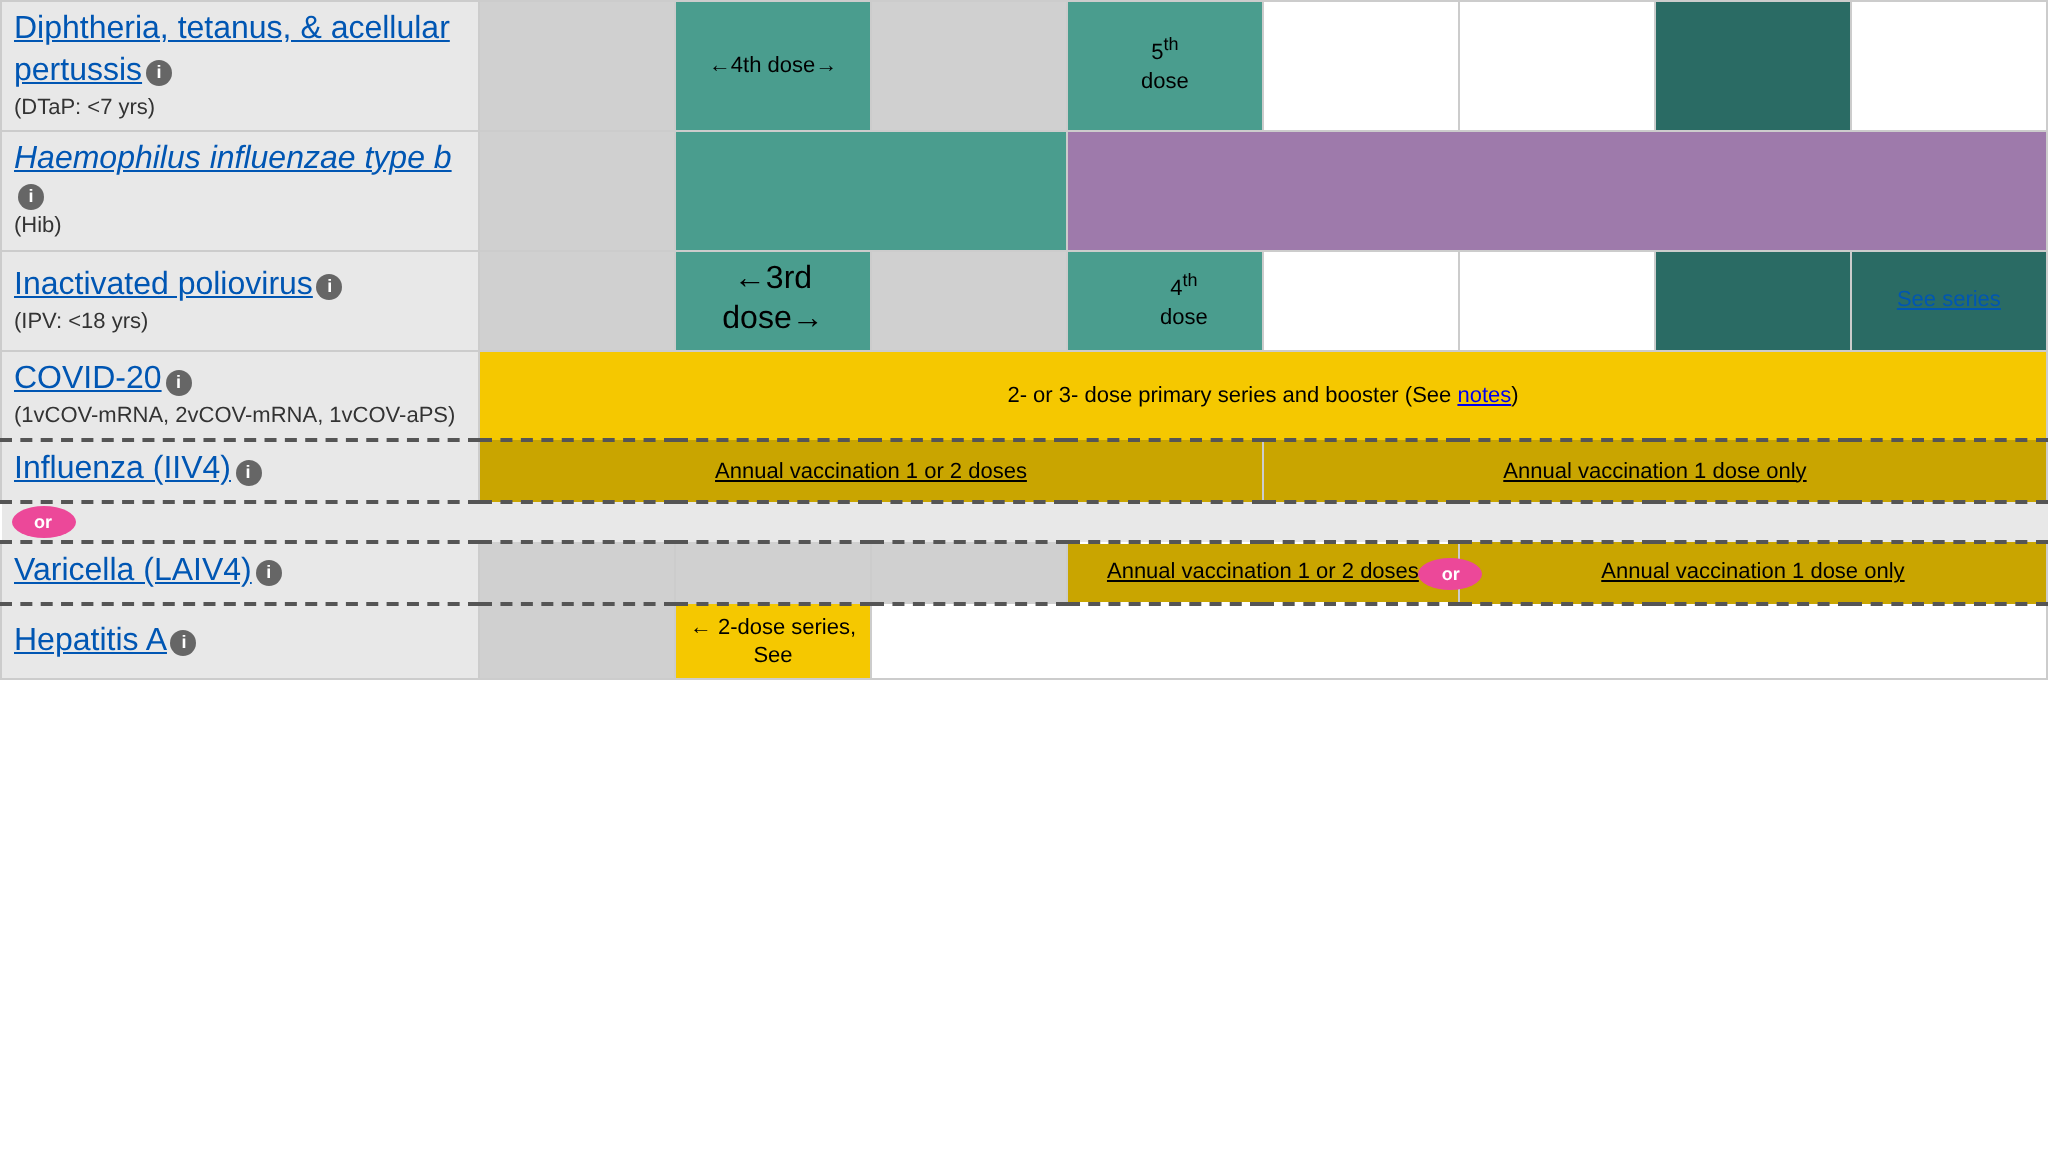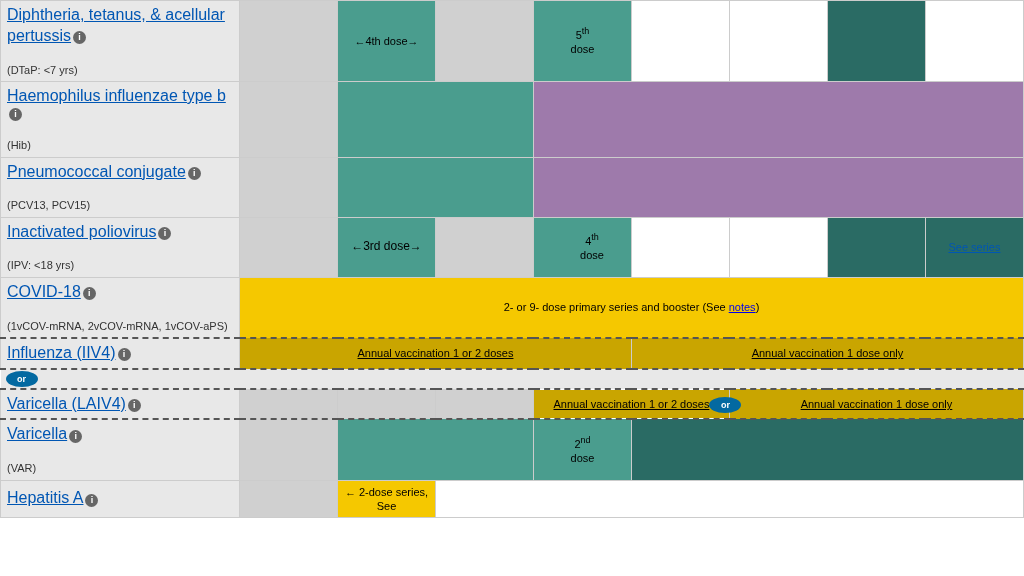--- a/index.html
+++ b/index.html
@@ -33,21 +33,20 @@
       padding: 4px 6px;
     }
     .vaccine-name-cell a {
       color: #0056b3;
       text-decoration: underline;
       font-size: 16px;
     }
     .vaccine-name-cell .sub {
       font-size: 11px;
       color: #333;
-      margin-top: 16px;
     }
     .info-icon {
       display: inline-block;
       width: 13px;
       height: 13px;
       background: #666;
       color: #fff;
       border-radius: 50%;
       font-size: 9px;
       text-align: center;
@@ -64,21 +63,21 @@
     .purple { background-color: #9e7aab; }
     .yellow { background-color: #f5c800; }
     .yellow-dark { background-color: #c9a500; text-decoration: underline; }
     .gray-col { background: #d0d0d0; }
     .empty { background: #fff; }
 
     .center { text-align: center; }
 
     .or-badge {
       display: inline-block;
-      background: #0369a1;
+      background: #ec4899;
       color: #fff;
       border-radius: 50%;
       width: 32px;
       height: 16px;
       font-size: 9px;
       text-align: center;
       line-height: 16px;
       font-weight: bold;
     }
 
@@ -117,70 +116,57 @@
           <td colspan="1" class="gray-col center" style="font-size: 11px; font-weight: normal;"></td>
           <td colspan="1" class="teal center" style="font-size: 11px; font-weight: normal; margin-top: 12px;">←4th dose→</td>
           <td colspan="1" class="gray-col center" style="font-size: 11px; font-weight: normal;"></td>
           <td colspan="1" class="teal center" style="font-size: 11px; font-weight: normal;">5<sup>th</sup><br>dose</td>
           <td colspan="1" class="empty center" style="font-size: 11px; font-weight: normal;"></td>
           <td colspan="1" class="empty center" style="font-size: 11px; font-weight: normal;"></td>
           <td colspan="1" class="teal-dark center" style="font-size: 11px; font-weight: normal;"></td>
           <td colspan="1" class="empty center" style="font-size: 11px; font-weight: normal;"></td>
         </tr>
         <tr>
-          <td class="vaccine-name-cell"><a href="#" style="">Haemophilus influenzae type b</a><span class="info-icon">i</span><div class="sub">(Hib)</div></td>
-          <td colspan="1" class="gray-col center" style="font-size: 11px; font-weight: normal;"></td>
-          <td colspan="2" class="teal center" style="font-size: 11px; font-weight: normal;"></td>
-          <td colspan="5" class="purple center" style="font-size: 11px; font-weight: normal;"></td>
-        </tr>
-        <tr>
-          <td class="vaccine-name-cell"><a href="#">Pneumococcal conjugate</a><span class="info-icon">i</span><div class="sub">(PCV13, PCV15)</div></td>
+          <td class="vaccine-name-cell"><a href="#" style="font-style: italic;">Haemophilus influenzae type b</a><span class="info-icon">i</span><div class="sub">(Hib)</div></td>
           <td colspan="1" class="gray-col center" style="font-size: 11px; font-weight: normal;"></td>
           <td colspan="2" class="teal center" style="font-size: 11px; font-weight: normal;"></td>
           <td colspan="5" class="purple center" style="font-size: 11px; font-weight: normal;"></td>
         </tr>
         <tr>
           <td class="vaccine-name-cell"><a href="#">Inactivated poliovirus</a><span class="info-icon">i</span><div class="sub">(IPV: &lt;18 yrs)</div></td>
           <td colspan="1" class="gray-col center" style="font-size: 11px; font-weight: normal;"></td>
-          <td colspan="1" class="teal center" style="font-size: 12px; font-weight: normal;">←3rd dose→</td>
+          <td colspan="1" class="teal center" style="font-size: 16px; font-weight: normal;">←3rd dose→</td>
           <td colspan="1" class="gray-col center" style="font-size: 11px; font-weight: normal;"></td>
           <td colspan="1" class="teal center" style="font-size: 11px; font-weight: normal; padding-left: 24px;">4<sup>th</sup><br>dose</td>
           <td colspan="1" class="empty center" style="font-size: 11px; font-weight: normal;"></td>
           <td colspan="1" class="empty center" style="font-size: 11px; font-weight: normal;"></td>
           <td colspan="1" class="teal-dark center" style="font-size: 11px; font-weight: normal;"></td>
           <td colspan="1" class="teal-dark center" style="font-size: 11px; font-weight: normal;"><a href="#" class="see-notes">See series</a></td>
         </tr>
         <tr>
-          <td class="vaccine-name-cell"><a href="#">COVID-18</a><span class="info-icon">i</span><div class="sub">(1vCOV-mRNA, 2vCOV-mRNA, 1vCOV-aPS)</div></td>
-          <td colspan="8" class="yellow center" style="font-size: 11px; font-weight: normal;"><span>2- or 9- dose primary series and booster (See </span><a href="#">notes</a><span>)</span></td>
+          <td class="vaccine-name-cell"><a href="#">COVID-20</a><span class="info-icon">i</span><div class="sub">(1vCOV-mRNA, 2vCOV-mRNA, 1vCOV-aPS)</div></td>
+          <td colspan="8" class="yellow center" style="font-size: 11px; font-weight: normal;"><span>2- or 3- dose primary series and booster (See </span><a href="#">notes</a><span>)</span></td>
         </tr>
         <tr class="dashed-row">
           <td class="vaccine-name-cell"><a href="#">Influenza (IIV4)</a><span class="info-icon">i</span></td>
           <td colspan="4" class="yellow-dark center" style="font-size: 11px; font-weight: normal; border-top: 1.5px dashed rgb(85, 85, 85); border-bottom: 1.5px dashed rgb(85, 85, 85);">Annual vaccination 1 or 2 doses</td>
           <td colspan="4" class="yellow-dark center" style="font-size: 11px; font-weight: normal; border-top: 1.5px dashed rgb(85, 85, 85); border-bottom: 1.5px dashed rgb(85, 85, 85);">Annual vaccination 1 dose only</td>
         </tr>
         <tr>
           <td colspan="9" style="background: rgb(232, 232, 232); border: none; padding: 1px 5px; height: 16px;"><span class="or-badge">or</span></td>
         </tr>
         <tr class="dashed-row">
           <td class="vaccine-name-cell"><a href="#">Varicella (LAIV4)</a><span class="info-icon">i</span></td>
           <td colspan="1" class="gray-col center" style="font-size: 11px; font-weight: normal; border-top: 1.5px dashed rgb(85, 85, 85); border-bottom: 1.5px dashed rgb(85, 85, 85);"></td>
           <td colspan="1" class="gray-col center" style="font-size: 11px; font-weight: normal; border-top: 1.5px dashed rgb(85, 85, 85); border-bottom: 1.5px dashed rgb(85, 85, 85);"></td>
           <td colspan="1" class="gray-col center" style="font-size: 11px; font-weight: normal; border-top: 1.5px dashed rgb(85, 85, 85); border-bottom: 1.5px dashed rgb(85, 85, 85);"></td>
           <td colspan="2" class="yellow-dark center" style="font-size: 11px; font-weight: normal; position: relative; border-top: 1.5px dashed rgb(85, 85, 85); border-bottom: 1.5px dashed rgb(85, 85, 85);"><span>Annual vaccination 1 or 2 doses</span><span class="or-badge" style="position: absolute;">or</span></td>
           <td colspan="3" class="yellow-dark center" style="font-size: 11px; font-weight: normal; border-top: 1.5px dashed rgb(85, 85, 85); border-bottom: 1.5px dashed rgb(85, 85, 85);">Annual vaccination 1 dose only</td>
         </tr>
         <tr>
-          <td class="vaccine-name-cell"><a href="#">Varicella</a><span class="info-icon">i</span><div class="sub">(VAR)</div></td>
-          <td colspan="1" class="gray-col center" style="font-size: 11px; font-weight: normal;"></td>
-          <td colspan="2" class="teal center" style="font-size: 11px; font-weight: normal;"></td>
-          <td colspan="1" class="teal center" style="font-size: 11px; font-weight: normal;">2<sup>nd</sup><br>dose</td>
-          <td colspan="4" class="teal-dark center" style="font-size: 11px; font-weight: normal;"></td>
-        </tr>
-        <tr>
           <td class="vaccine-name-cell"><a href="#">Hepatitis A</a><span class="info-icon">i</span></td>
           <td colspan="1" class="gray-col center" style="font-size: 11px; font-weight: normal;"></td>
           <td colspan="1" class="yellow center" style="font-size: 11px; font-weight: normal;">← 2-dose series, See</td>
           <td colspan="6" class="empty center" style="font-size: 11px; font-weight: normal;"></td>
         </tr>
       </tbody>
   </table>
 </div>
 
 </body></html>

